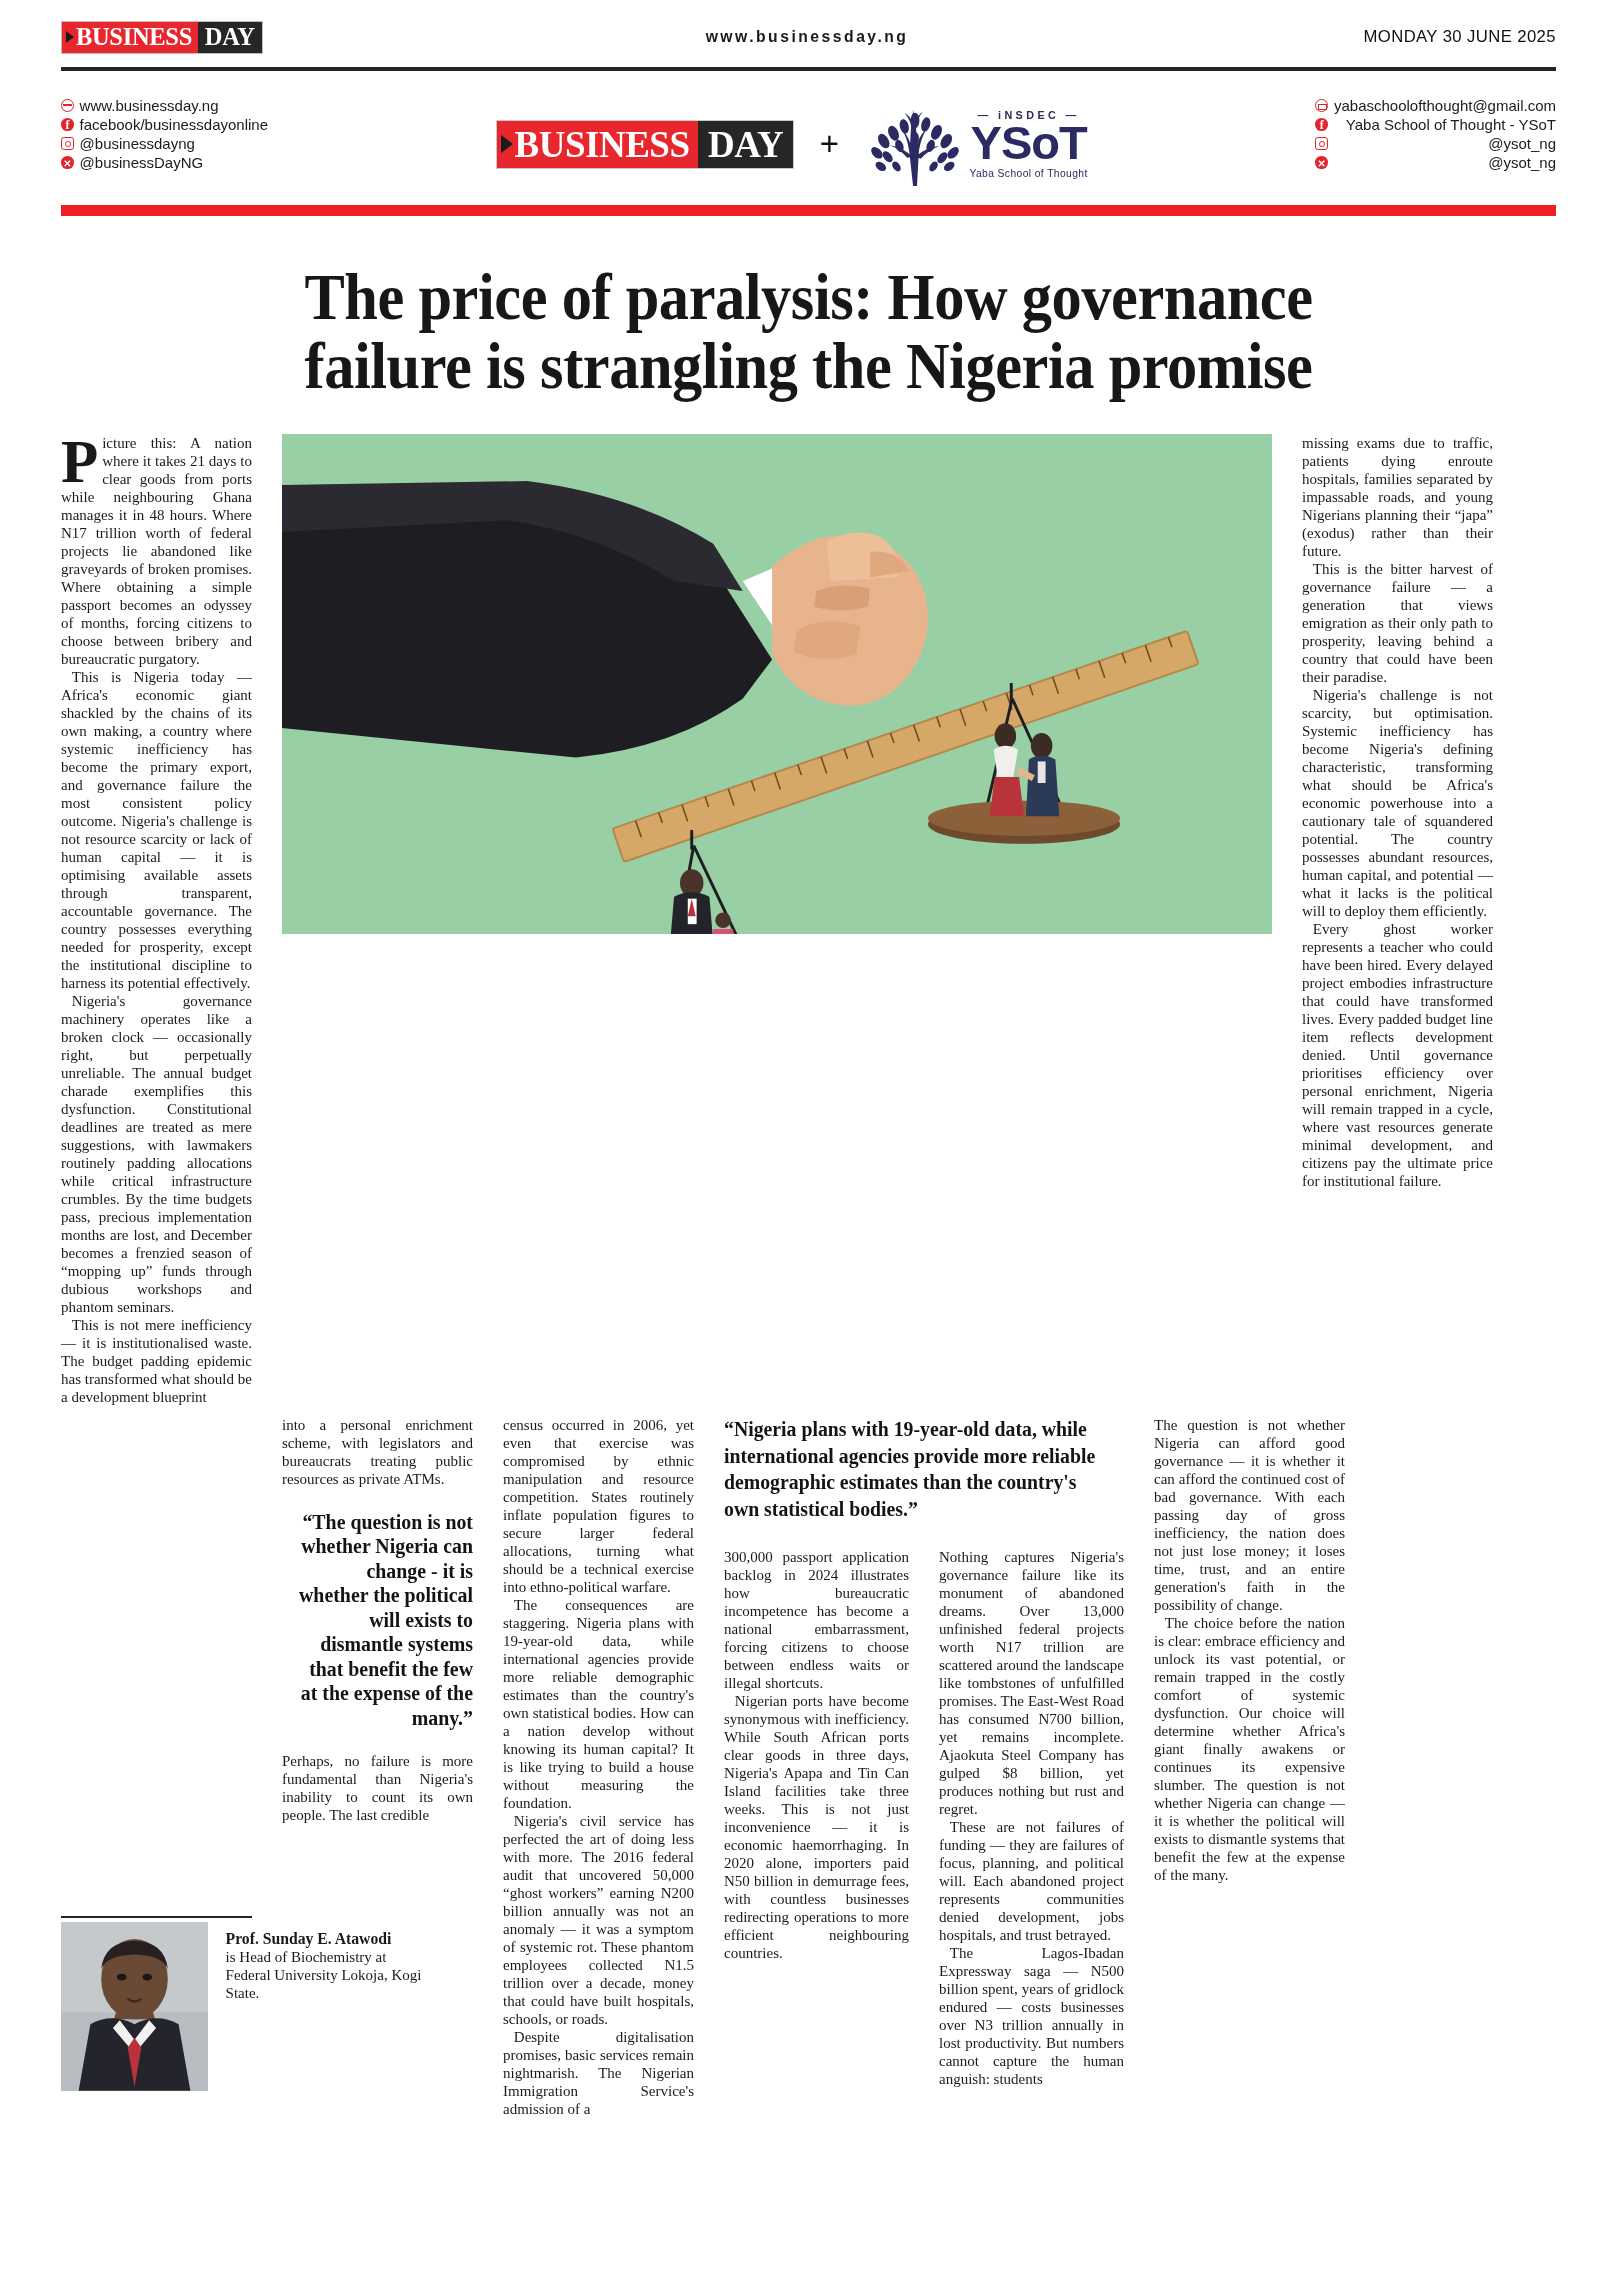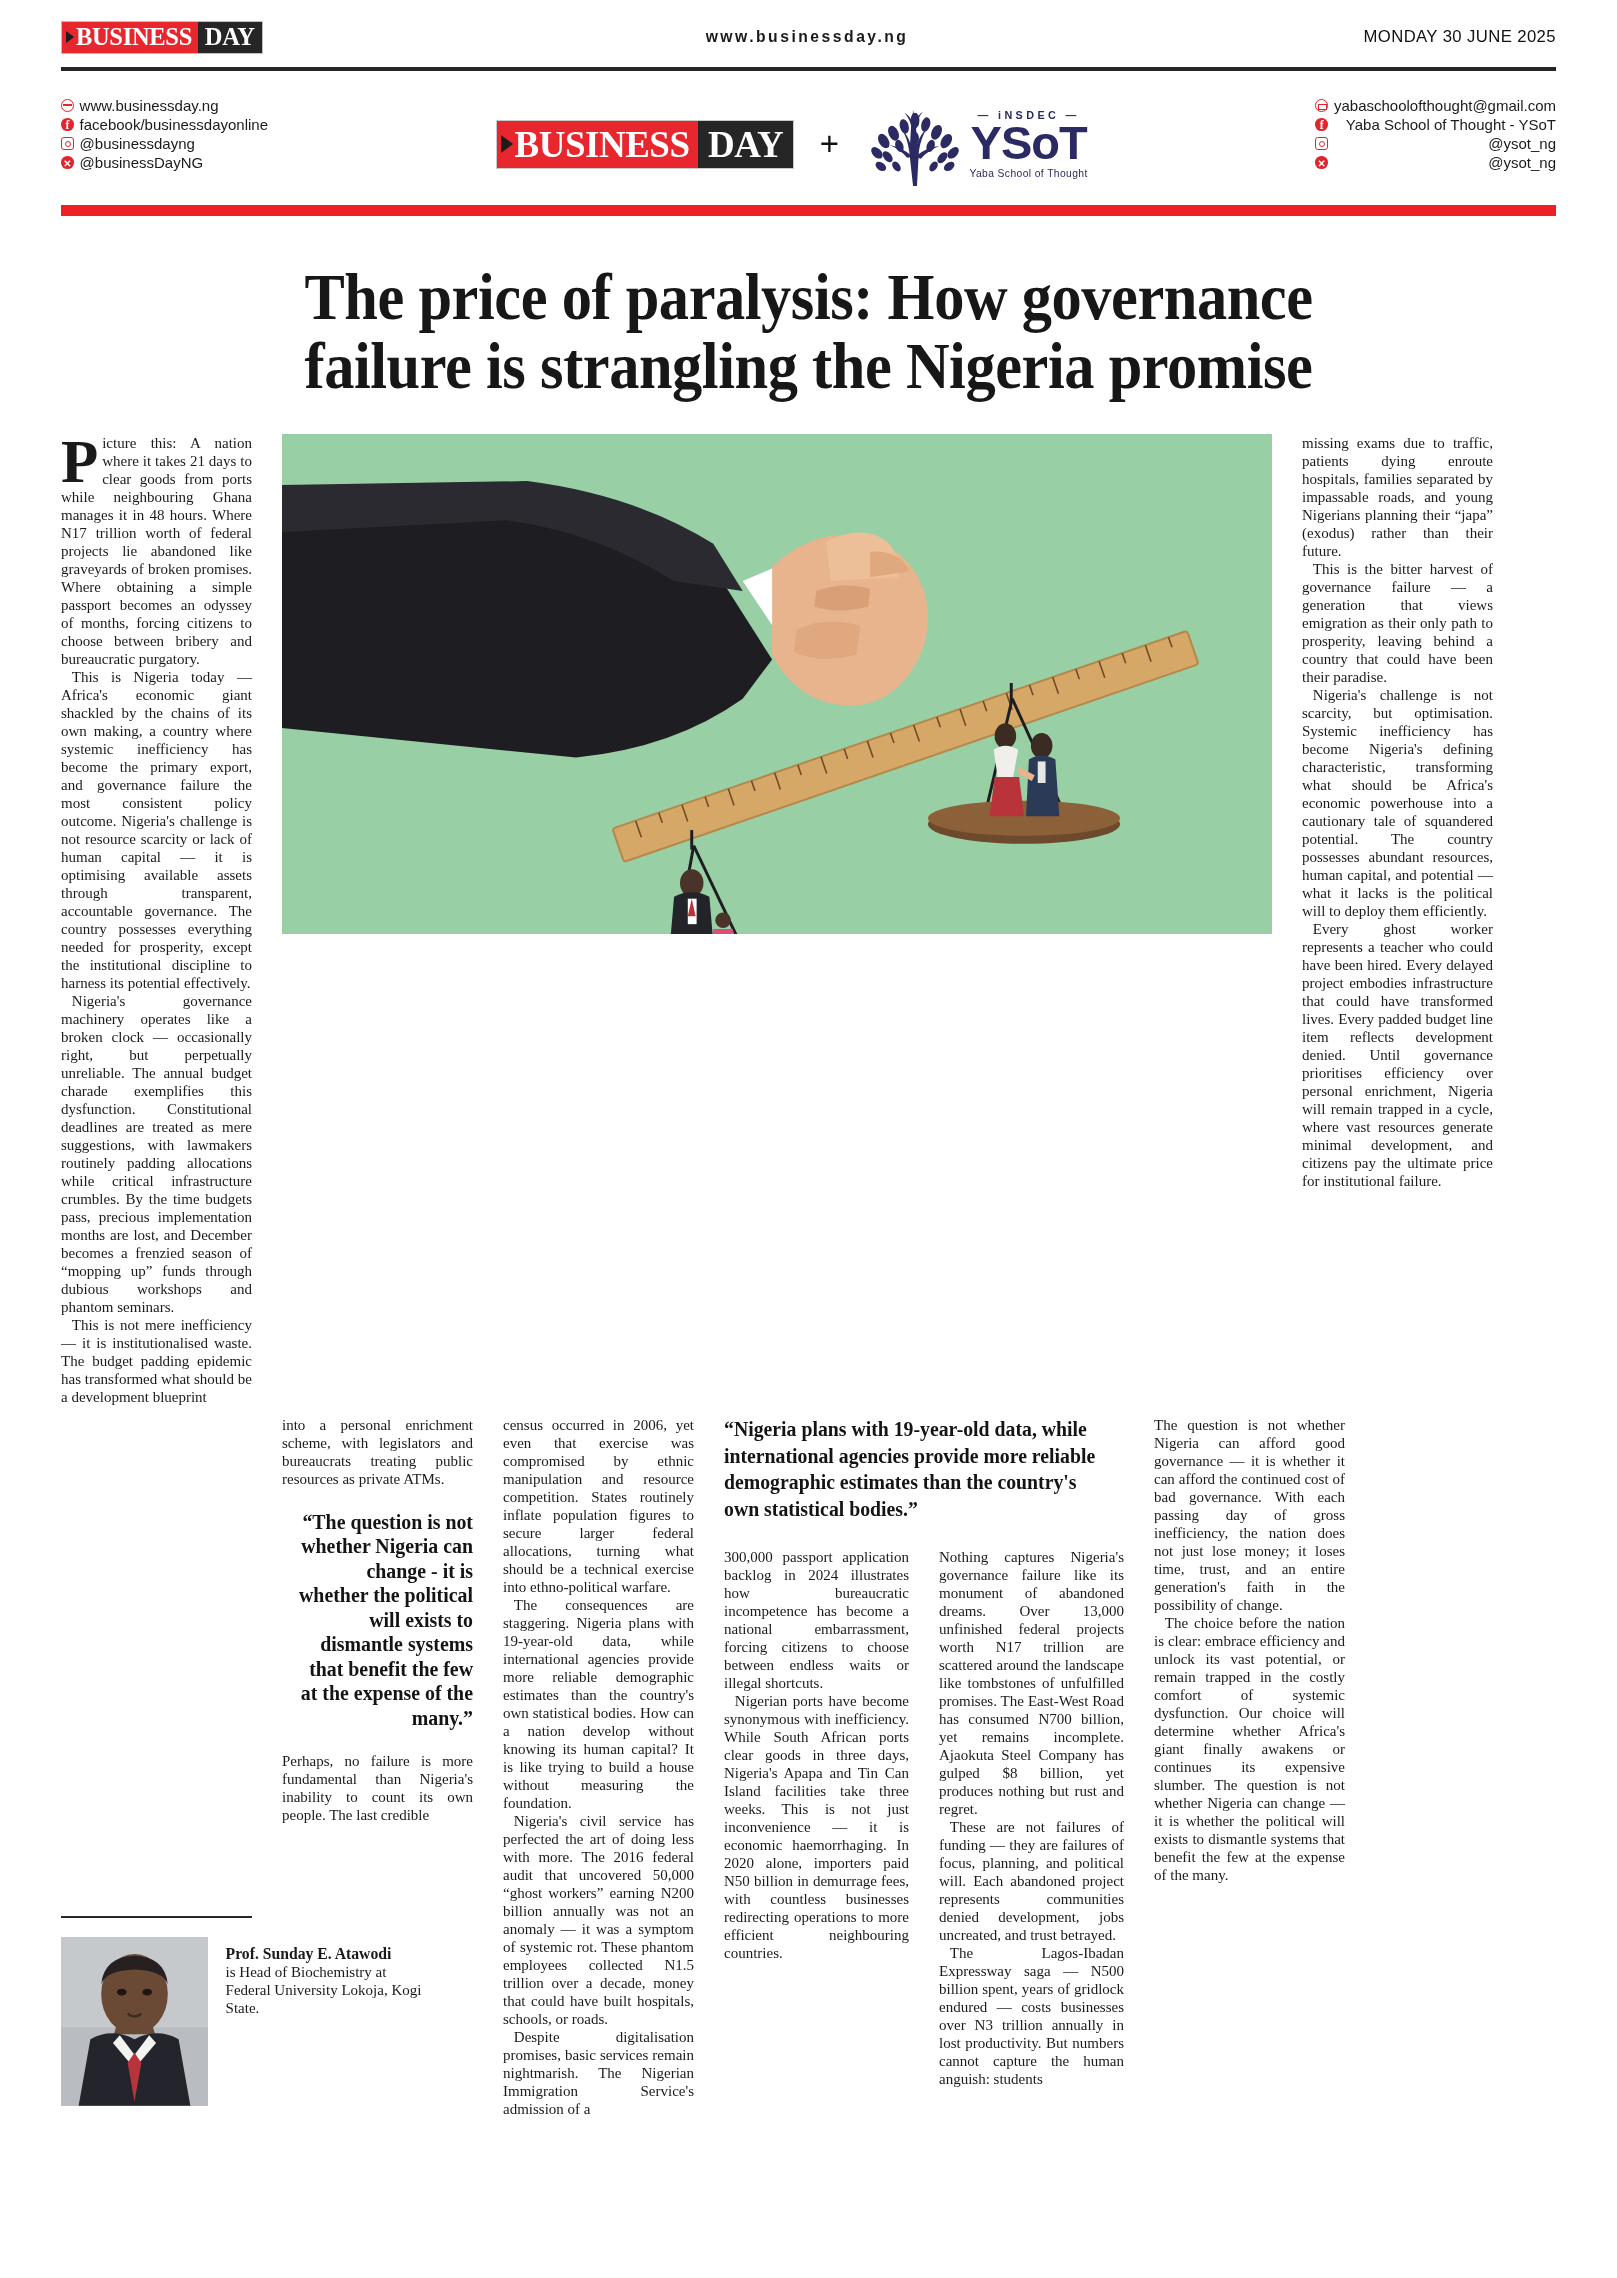--- a/index.html
+++ b/index.html
@@ -329,36 +329,36 @@
 
       <div style="width:400px;">
         <div class="pullquote wide">“Nigeria plans with 19-year-old data, while international agencies provide more reliable demographic estimates than the country's own statistical bodies.”</div>
         <div class="gridrow" style="margin-top:25.5px;">
           <div class="col">
             <p class="nf">300,000 passport application backlog in 2024 illustrates how bureaucratic incompetence has become a national embarrassment, forcing citizens to choose between endless waits or illegal shortcuts.</p>
             <p>Nigerian ports have become synonymous with inefficiency. While South African ports clear goods in three days, Nigeria's Apapa and Tin Can Island facilities take three weeks. This is not just inconvenience — it is economic haemorrhaging. In 2020 alone, importers paid N50 billion in demurrage fees, with countless businesses redirecting operations to more efficient neighbouring countries.</p>
           </div>
           <div class="col">
             <p class="nf">Nothing captures Nigeria's governance failure like its monument of abandoned dreams. Over 13,000 unfinished federal projects worth N17 trillion are scattered around the landscape like tombstones of unfulfilled promises. The East-West Road has consumed N700 billion, yet remains incomplete. Ajaokuta Steel Company has gulped $8 billion, yet produces nothing but rust and regret.</p>
-            <p>These are not failures of funding — they are failures of focus, planning, and political will. Each abandoned project represents communities denied development, jobs uncreated, and trust betrayed.</p>
+            <p>These are not failures of funding — they are failures of focus, planning, and political will. Each abandoned project represents communities denied development, jobs hospitals, and trust betrayed.</p>
             <p>The Lagos-Ibadan Expressway saga — N500 billion spent, years of gridlock endured — costs businesses over N3 trillion annually in lost productivity. But numbers cannot capture the human anguish: students</p>
           </div>
         </div>
       </div>
 
       <div class="col">
         <p class="nf">The question is not whether Nigeria can afford good governance — it is whether it can afford the continued cost of bad governance. With each passing day of gross inefficiency, the nation does not just lose money; it loses time, trust, and an entire generation's faith in the possibility of change.</p>
         <p>The choice before the nation is clear: embrace efficiency and unlock its vast potential, or remain trapped in the costly comfort of systemic dysfunction. Our choice will determine whether Africa's giant finally awakens or continues its expensive slumber. The question is not whether Nigeria can change — it is whether the political will exists to dismantle systems that benefit the few at the expense of the many.</p>
       </div>
     </div>
   </div>
 
   <div style="position:absolute; left:61px; top:1916px; width:402px;">
     <div class="hr-thin" style="width:191px;"></div>
-    <div style="display:flex; gap:17.6px; margin-top:19px;">
+    <div style="display:flex; gap:17.6px; margin-top:4px;">
       <div class="author-photo">
         <svg width="147" height="169" viewBox="0 0 150 172">
           <rect width="150" height="172" fill="#b9bcc0"></rect>
           <rect y="0" width="150" height="92" fill="#c6c9cc"></rect>
           <ellipse cx="75" cy="58" rx="34" ry="41" fill="#6b4a35"></ellipse>
           <path d="M41 48 Q44 20 75 19 Q106 20 109 48 Q104 34 75 33 Q46 34 41 48 Z" fill="#262020"></path>
           <ellipse cx="62" cy="56" rx="5" ry="3.5" fill="#1d1613"></ellipse>
           <ellipse cx="88" cy="56" rx="5" ry="3.5" fill="#1d1613"></ellipse>
           <path d="M68 78 Q75 84 82 78" stroke="#3b2a20" stroke-width="2.5" fill="none"></path>
           <path d="M58 86 Q75 96 92 86 L96 99 L54 99 Z" fill="#6b4a35"></path>

